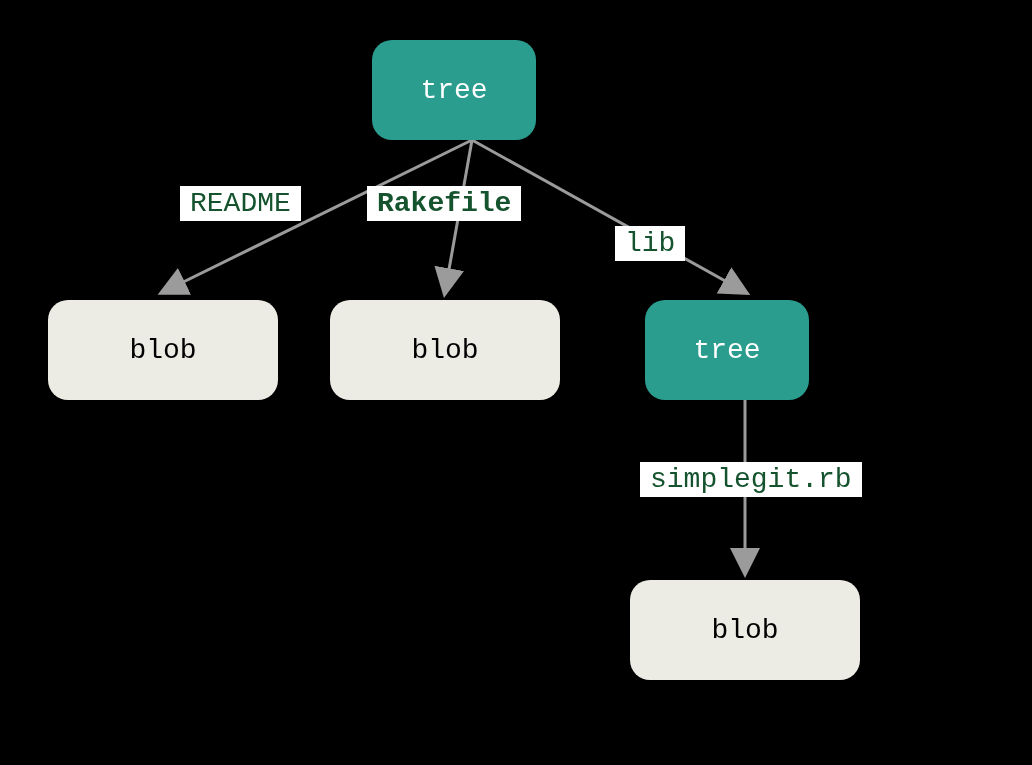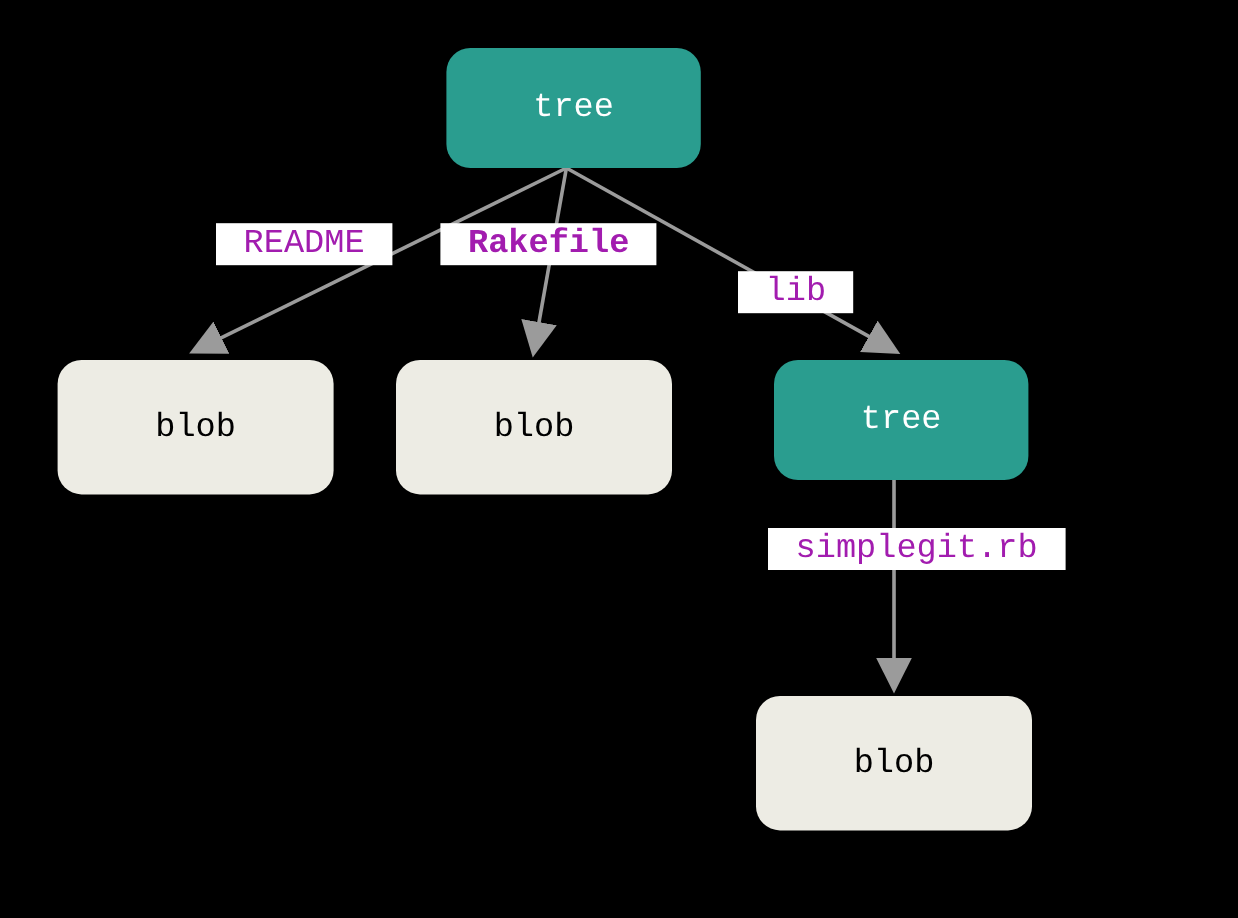--- a/index.html
+++ b/index.html
@@ -18,35 +18,35 @@
       position: absolute;
       border-radius: 20px;
       display: flex;
       align-items: center;
       justify-content: center;
       font-size: 28px;
     }
     .tree-node {
       background: #2A9D8F;
       color: #fff;
-      width: 212px;
+      width: 164px;
       height: 100px;
     }
     .blob-node {
       background: #EDECE4;
       color: #000;
       width: 230px;
-      height: 112px;
+      height: 100px;
     }
     .edge-label {
       position: absolute;
       background: #fff;
-      color: #a21caf;
+      color: #14532d;
       font-size: 28px;
-      padding: 2px 23px;
+      padding: 2px 10px;
       white-space: nowrap;
     }
     svg.edge {
       position: absolute;
       top: 0;
       left: 0;
       width: 1032px;
       height: 765px;
       pointer-events: none;
     }
@@ -72,14 +72,14 @@
     <div class="node tree-node" style="left: 372px; top: 40px;">tree</div>
     <div class="node blob-node" style="left: 48px; top: 300px;">blob</div>
     <div class="node blob-node" style="left: 330px; top: 300px;">blob</div>
     <div class="node tree-node" style="left: 645px; top: 300px;">tree</div>
     <div class="node blob-node" style="left: 630px; top: 580px;">blob</div>
   </div>
 <div id="labels-container">
     <div class="edge-label" style="left: 180px; top: 186px;">README</div>
     <div class="edge-label" style="left: 367px; top: 186px; font-weight: bold;">Rakefile</div>
     <div class="edge-label" style="left: 615px; top: 186px; margin-top: 40px;">lib</div>
-    <div class="edge-label" style="left: 640px; top: 440px;">simplegit.rb</div>
+    <div class="edge-label" style="left: 640px; top: 462px;">simplegit.rb</div>
   </div>
 
 </body></html>

